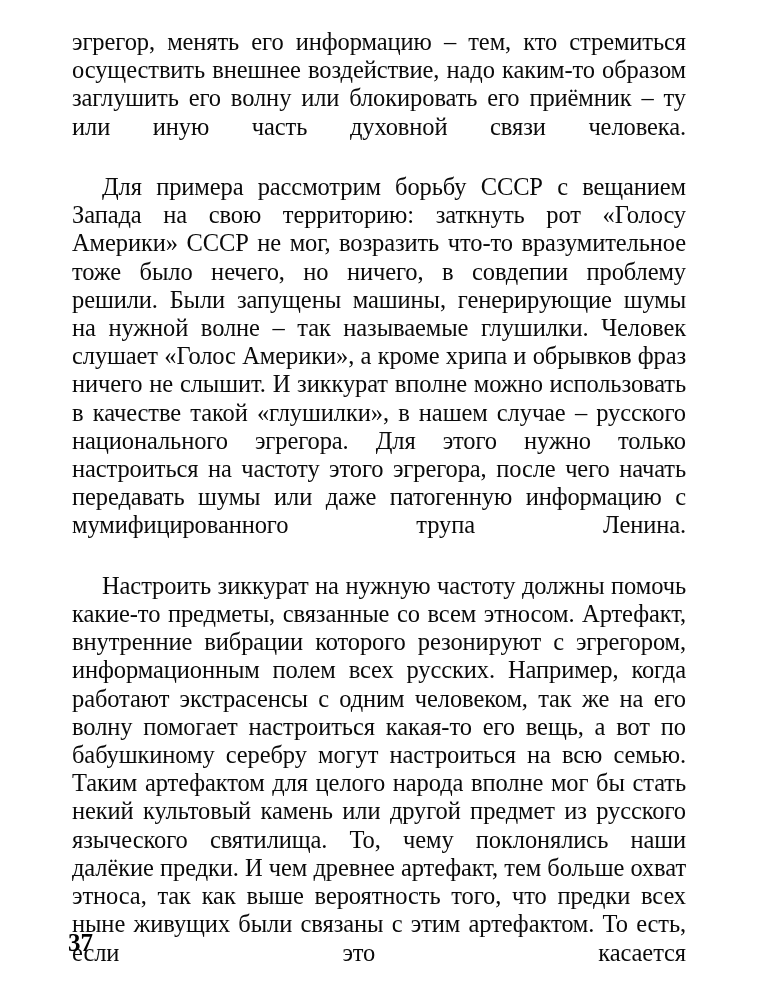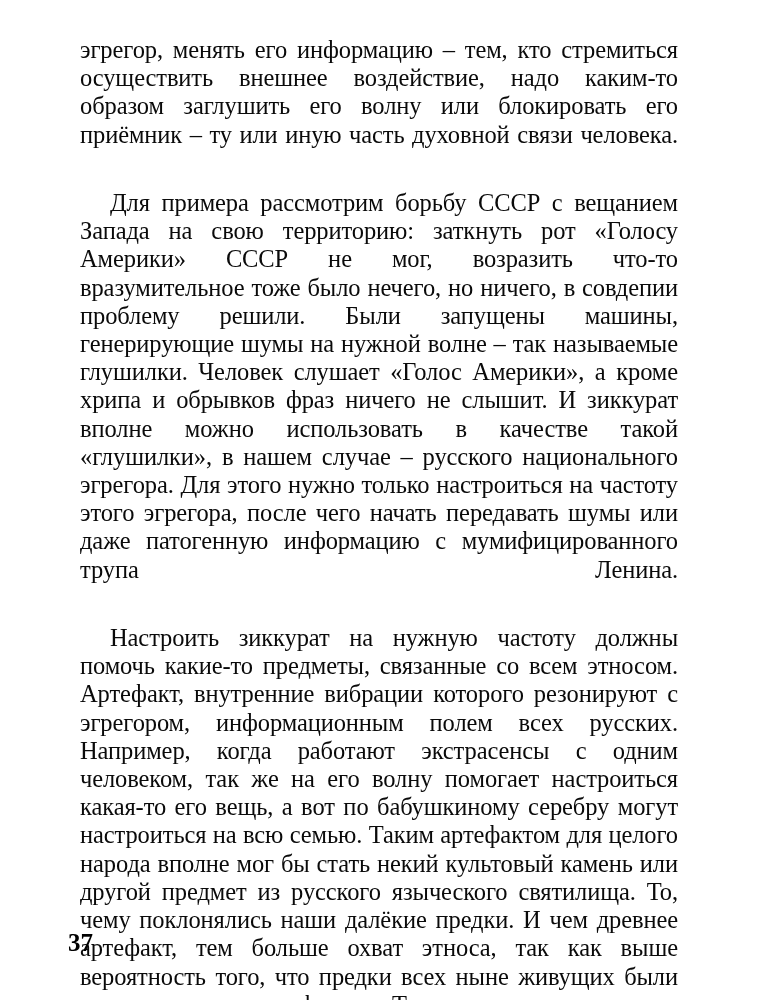--- a/index.html
+++ b/index.html
@@ -32,21 +32,21 @@
     text-align: justify;
     text-justify: inter-word;
     font-size: 24.5px;
     line-height: 28.2px;
     letter-spacing: -0.1px;
     word-spacing: 0px;
     color: #0a0a0a;
   }
 
   #textblock p {
-    margin: 12px;
+    margin: 4px;
     text-indent: 30px;
     text-align: justify;
   }
   
   #textblock p:after {
     content: "";
     display: inline-block;
     width: 100%;
   }
 

